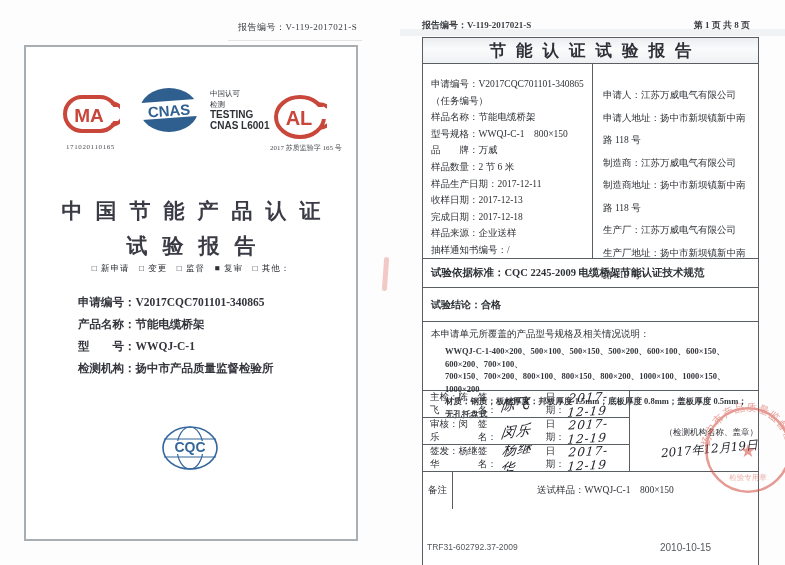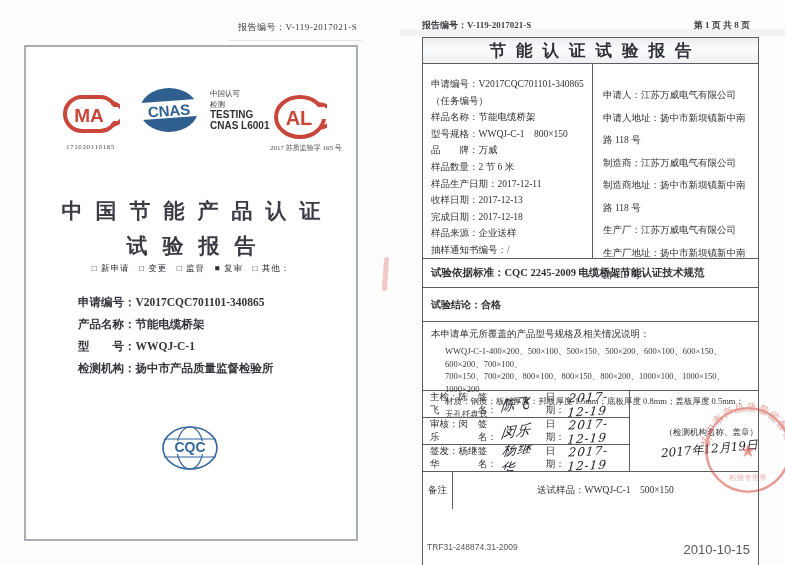--- a/index.html
+++ b/index.html
@@ -34,34 +34,34 @@
   .row-title{height:26px;line-height:25px;text-align:center;font-size:16.5px;font-weight:bold;
              letter-spacing:10px;text-indent:10px;color:#2c2f36;
              background:linear-gradient(180deg,rgba(140,155,170,.18),rgba(140,155,170,.04) 45%,rgba(140,155,170,.15));}
   .row-info{height:195px;display:flex;}
   .cell-l{box-sizing:border-box;width:170px;border-right:1px solid #595e63;padding:12px 6px 0 8px;line-height:16.6px;}
   .cell-r{flex:1;padding:20px 6px 0 10px;line-height:22.5px;box-sizing:border-box;}
   .row-standard{height:29px;display:flex;align-items:center;padding-left:8px;font-size:10.5px;font-weight:600;}
   .row-conclusion{height:34px;display:flex;align-items:center;padding-left:8px;font-size:10px;font-weight:600;}
   .row-models{height:69px;padding:6px 6px 0 8px;box-sizing:border-box;}
   .models-head{font-size:9.5px;}
-  .models-lines{margin-top:4px;padding-left:14px;font-size:8.5px;line-height:12.5px;color:#33363b;}
+  .models-lines{margin-top:4px;padding-left:14px;font-size:8.5px;line-height:12.5px;color:#33363b;font-weight:bold;}
   .sig-area{height:81px;display:flex;}
   .sig-left{width:207px;border-right:1px solid #595e63;box-sizing:border-box;display:flex;flex-direction:column;justify-content:flex-end;}
   .sig-row{box-sizing:border-box;flex:1;display:flex;align-items:center;padding-left:7px;border-bottom:1px solid #595e63;overflow:hidden;}
   .sig-row:last-child{border-bottom:none;}
   .sig-role{width:62px;font-size:9.5px;}
   .sig-lab{font-size:9.5px;}
   .stamp-cell{flex:1;position:relative;padding-top:36px;text-align:right;}
   .stamp-note{font-size:8.5px;color:#2f3237;}
   .row-remark{height:37px;display:flex;border-bottom:none;}
   .remark-label{width:30px;border-right:1px solid #595e63;display:flex;align-items:center;justify-content:center;box-sizing:border-box;}
   .remark-body{flex:1;display:flex;align-items:center;justify-content:center;}
   .f-left{left:427px;top:542px;font-size:8.5px;color:#55585c;font-family:"Liberation Sans",sans-serif;}
-  .f-right{left:660px;top:542px;width:90px;text-align:right;font-size:13px;color:#55585c;font-family:"Liberation Sans",sans-serif;}
+  .f-right{left:660px;top:542px;width:90px;text-align:left;font-size:10px;color:#55585c;font-family:"Liberation Sans",sans-serif;}
 
   
   .hand{display:inline-block;font-family:"DejaVu Serif",serif;font-style:italic;color:#23242c;}
   .sig-scribble{font-size:14px;letter-spacing:1px;transform:rotate(-7deg) skewX(-14deg);margin:0 1px;min-width:44px;}
   .hand-date{font-size:12px;letter-spacing:1px;transform:rotate(-3deg) skewX(-8deg);}
   .stamp-hand{font-size:12px;transform:rotate(-5deg);margin-top:2px;}
 
   
   .stamp-svg{left:698px;top:400px;width:100px;height:100px;opacity:.55;z-index:6;pointer-events:none;}
 </style>
@@ -195,32 +195,32 @@
         </div>
       </div>
       <div class="stamp-cell">
         <div class="stamp-note">（检测机构名称、盖章）</div>
         <div class="hand stamp-hand">2017年12月19日</div>
       </div>
     </div>
 
     <div class="row row-remark">
       <div class="remark-label">备注</div>
-      <div class="remark-body">送试样品：WWQJ-C-1　500×150</div>
+      <div class="remark-body">送试样品：WWQJ-C-1　800×150</div>
     </div>
   </div>
 
   <svg class="abs stamp-svg" viewBox="0 0 120 120">
     <defs>
       <path id="arcTop" d="M 13,60 A 47,47 0 1 1 107,60" fill="none"></path>
     </defs>
     <circle cx="60" cy="60" r="50" fill="none" stroke="#d24a3e" stroke-width="3"></circle>
     <text font-size="12.5" fill="#d24a3e" letter-spacing="1">
       <textPath href="#arcTop" startOffset="4">扬中市产品质量监督检验所</textPath>
     </text>
     <text x="60" y="68" text-anchor="middle" font-size="22" fill="#d24a3e">★</text>
     <text x="60" y="96" text-anchor="middle" font-size="9" fill="#d24a3e" opacity="0.85">检验专用章</text>
   </svg>
 
-  <div class="abs f-left">TRF31-248874.31-2009</div>
+  <div class="abs f-left">TRF31-602792.37-2009</div>
   <div class="abs f-right">2010-10-15</div>
 
 </div>
 
 </body></html>

